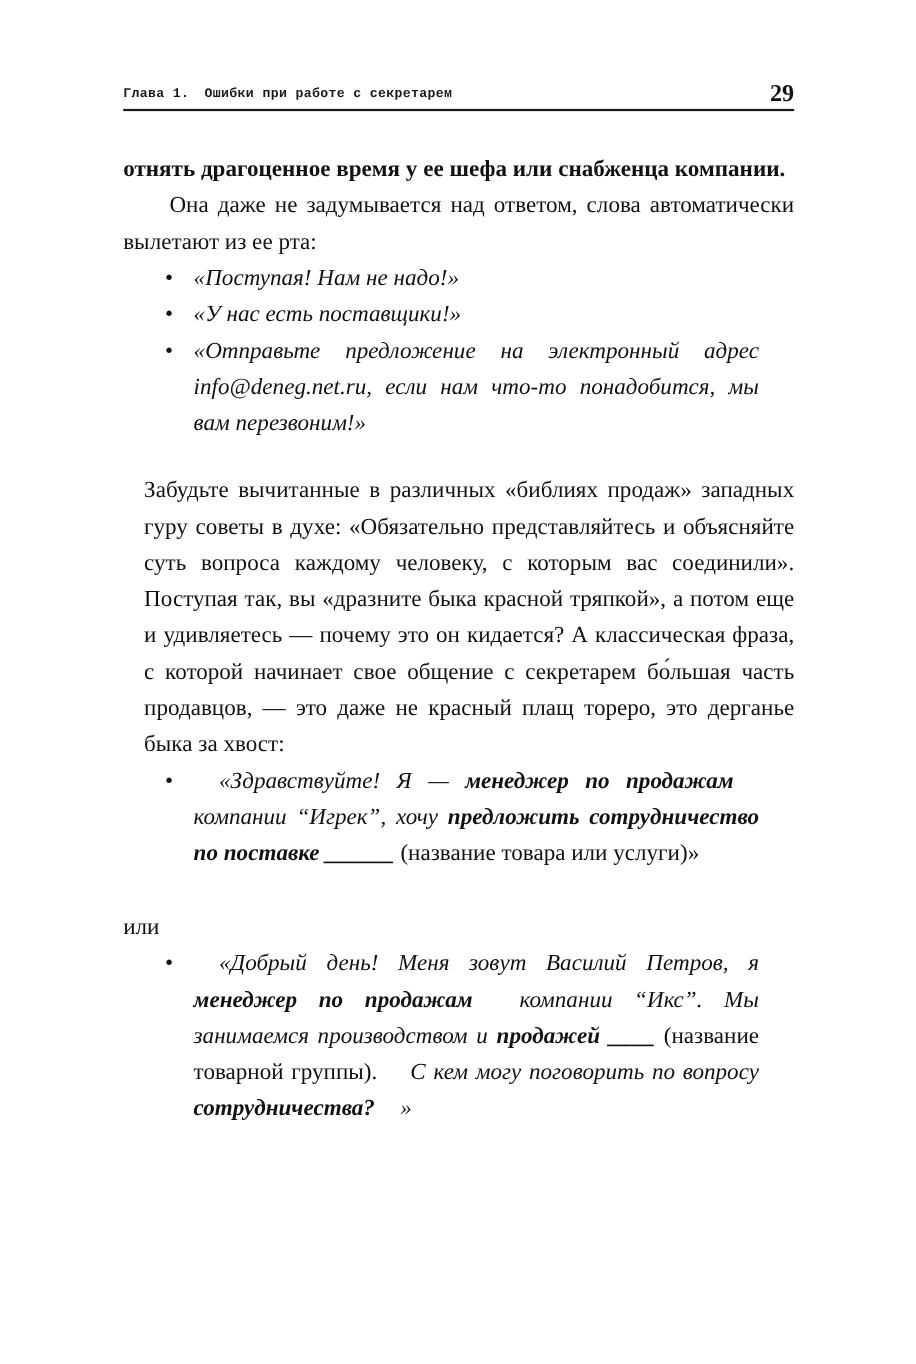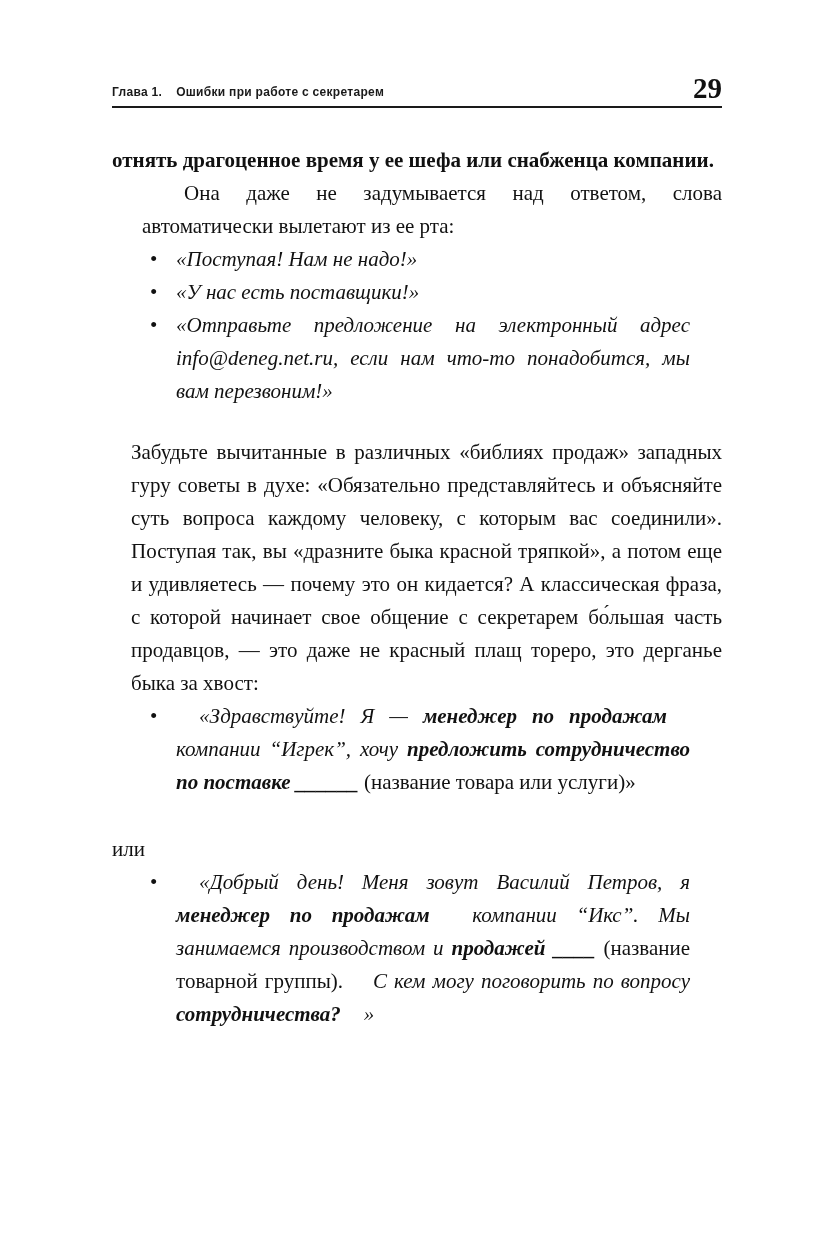--- a/index.html
+++ b/index.html
@@ -13,48 +13,48 @@
     padding: 74px 111px 0 112px;
     position: relative;
     overflow: hidden;
   }
   .page-header {
     display: flex;
     justify-content: space-between;
     align-items: flex-end;
   }
   .running-head {
-    font-family: Liberation Sans, sans-serif;
+    font-family: Liberation Mono, monospace;
     font-size: 12px;
     font-weight: bold;
     color: #1a1a1a;
     letter-spacing: 0.3px;
     padding-bottom: 7px;
   }
   .chapter-label { margin-right: 14px; }
   .page-number {
     font-family: "Liberation Serif", "DejaVu Serif", serif;
-    font-size: 29px;
+    font-size: 22px;
     font-weight: bold;
     line-height: 1;
     padding-bottom: 3px;
     color: #111111;
   }
   .header-rule {
     border-top: 2px solid #1a1a1a;
     height: 0;
   }
   .body-text {
     font-size: 21px;
     line-height: 33px;
     text-align: justify;
   }
   p { margin: 0; }
   .p-first  { margin-top: 36px; font-weight: bold; }
-  .p-indent { text-indent: 42px; margin-left: 30px; }
+  .p-indent { text-indent: 42px; }
   .p-after  { margin-top: 28px; margin-left: 19px; }
   .p-or     { margin-top: 34px; }
   ul.bullet-list {
     list-style: none;
     margin: 0;
     padding: 0 32px 0 64px;
   }
   .gap-list  { margin-top: 22px; }
   .gap-quote { margin-top: 32px; }
   ul.bullet-list li { position: relative; }

